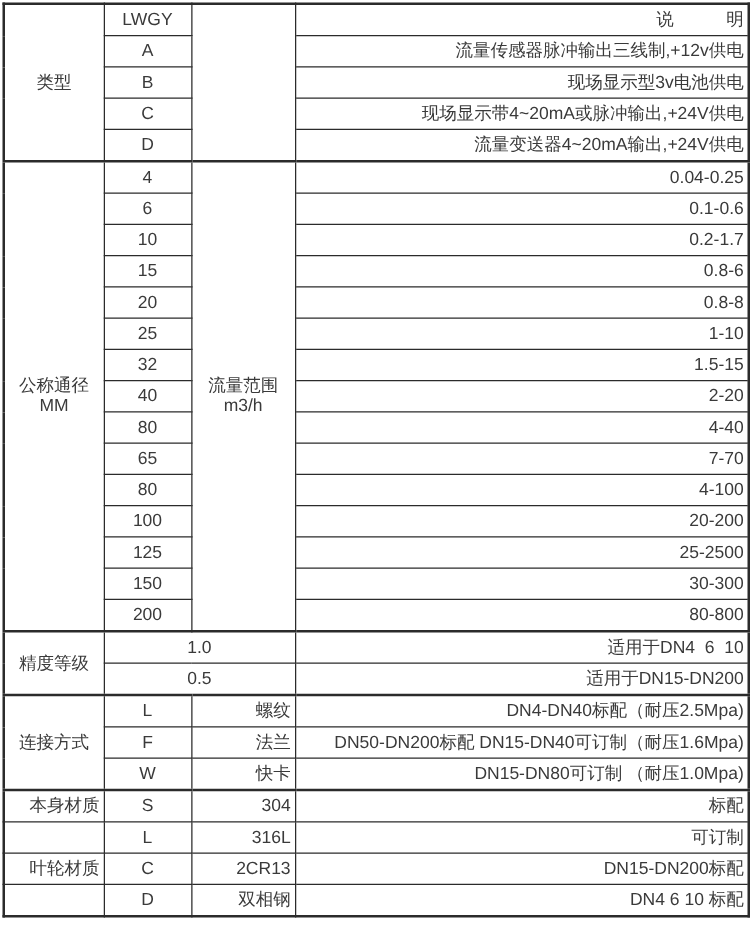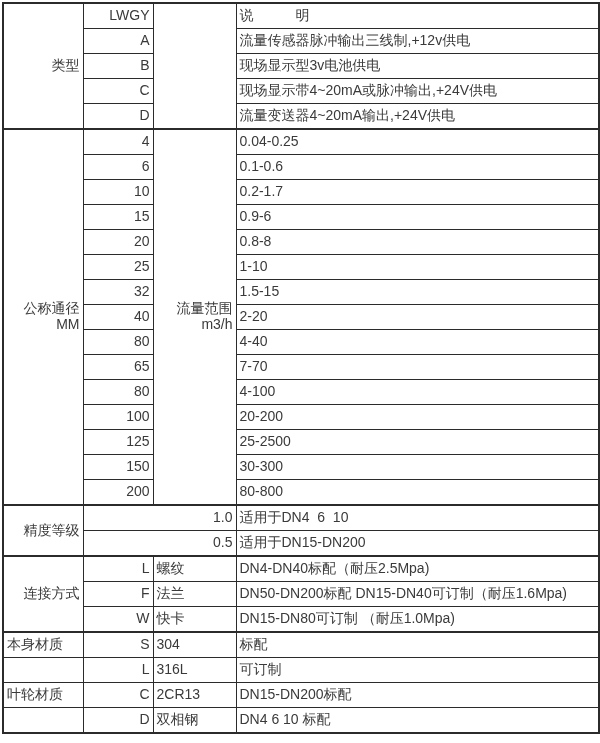--- a/index.html
+++ b/index.html
@@ -21,22 +21,22 @@
     border: 1px solid #2b2b2b;
     color: #3a3a3a;
     font-size: 14px;
     line-height: 1.12;
     height: 24px;
     padding: 0 3px;
     vertical-align: middle;
     white-space: pre-wrap;
     overflow: hidden;
   }
-  td.c { text-align: right; padding: 0 1px; }
-  td.l { text-align: left; }
+  td.c { text-align: center; padding: 0 1px; }
+  td.l { text-align: right; }
   tr.sec-top td { border-top-width: 2px; }
 </style>
 </head>
 <body>
 
 <table class="spec">
   <colgroup>
     <col style="width:80px">
     <col style="width:70px">
     <col style="width:83px">
@@ -78,21 +78,21 @@
   <tr>
     <td class="c">6</td>
     <td class="l">0.1-0.6</td>
   </tr>
   <tr>
     <td class="c">10</td>
     <td class="l">0.2-1.7</td>
   </tr>
   <tr>
     <td class="c">15</td>
-    <td class="l">0.9-6</td>
+    <td class="l">0.8-6</td>
   </tr>
   <tr>
     <td class="c">20</td>
     <td class="l">0.8-8</td>
   </tr>
   <tr>
     <td class="c">25</td>
     <td class="l">1-10</td>
   </tr>
   <tr>

